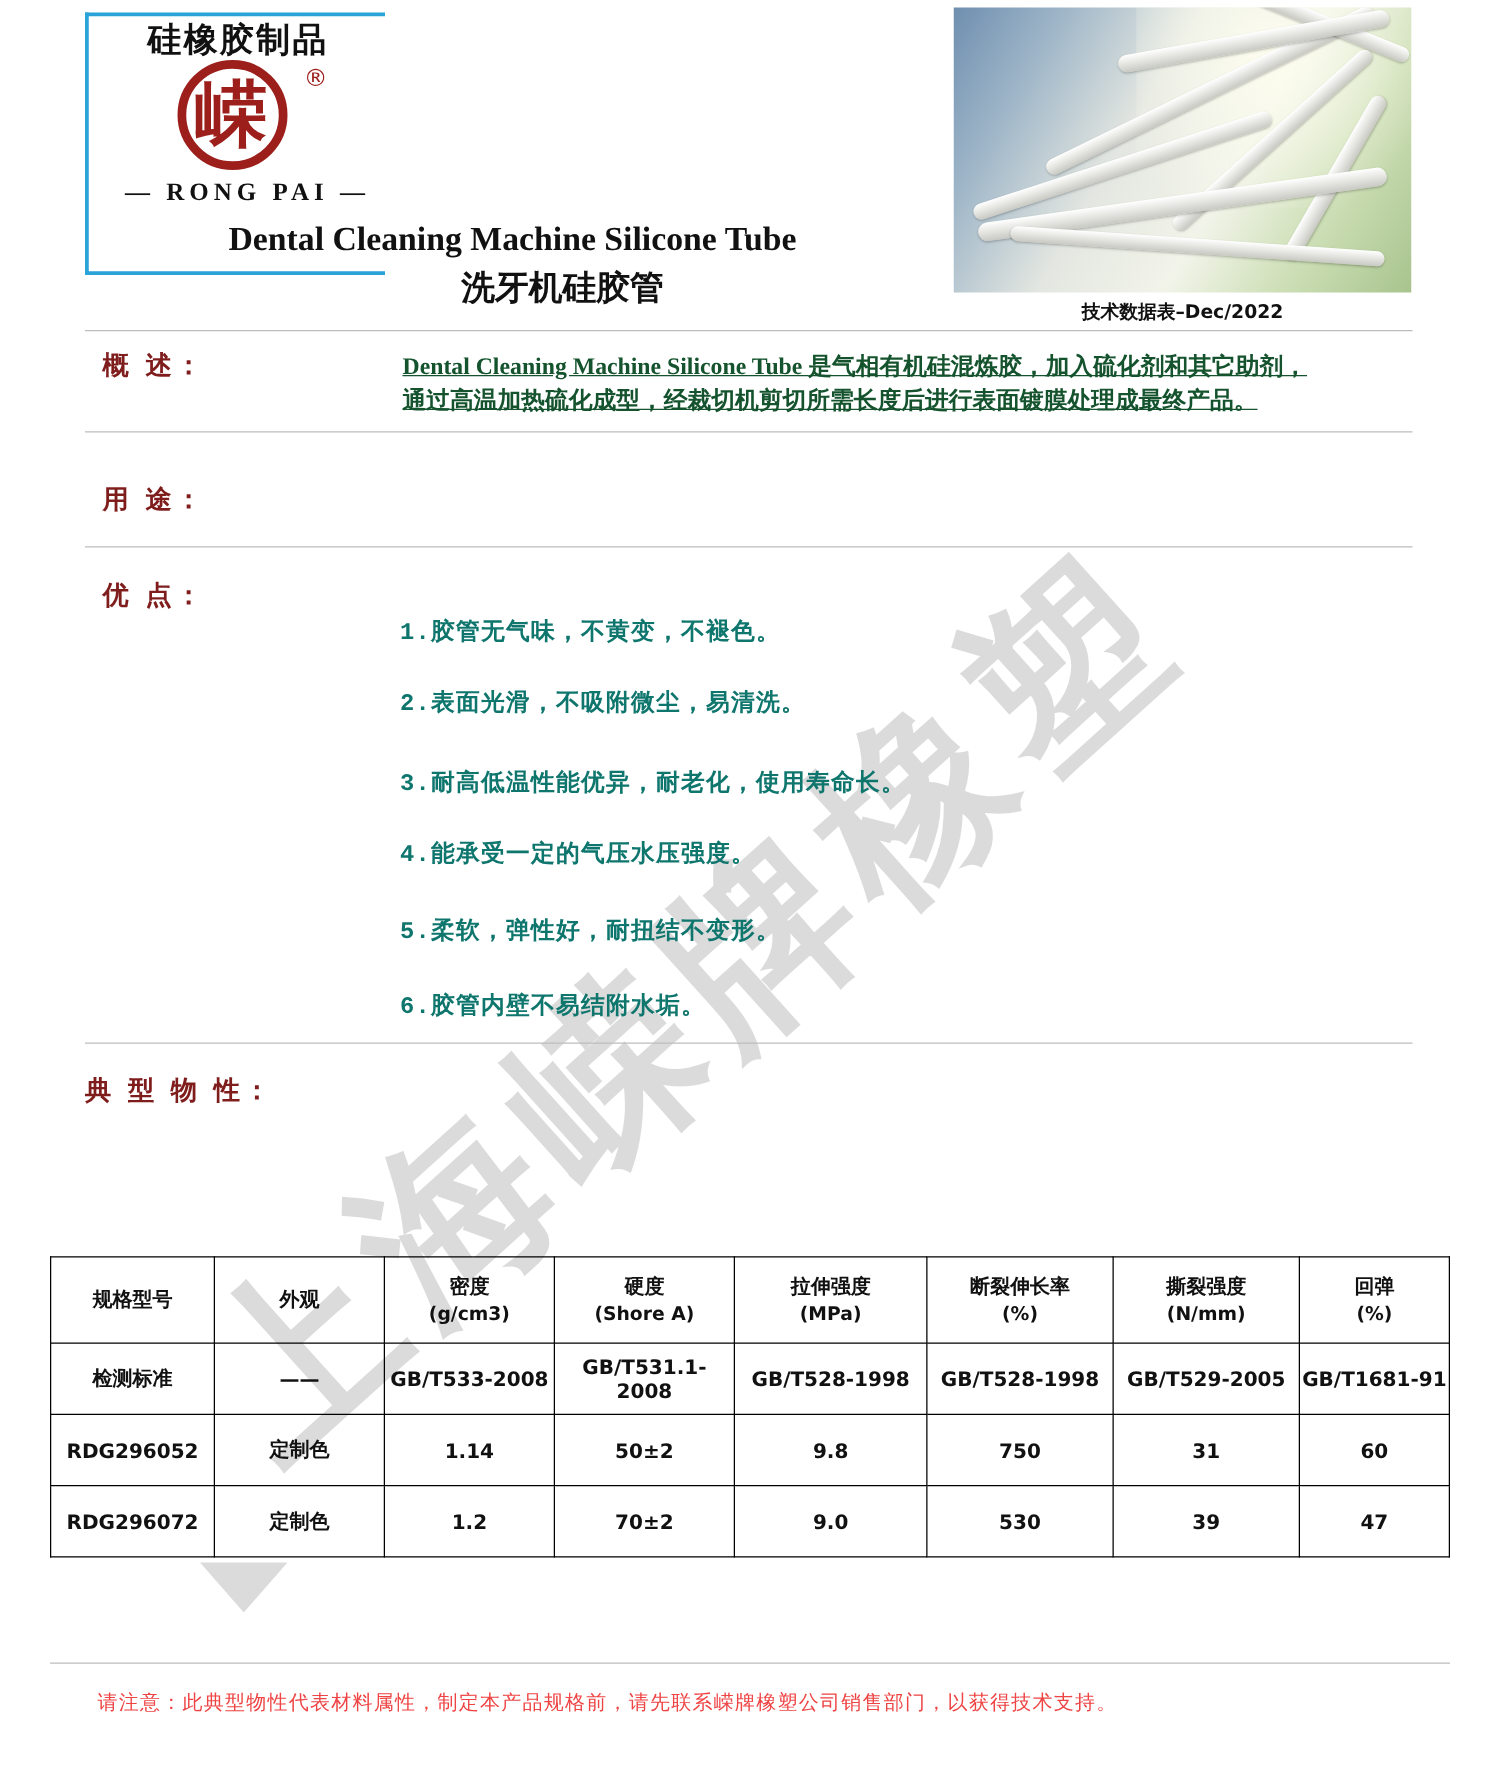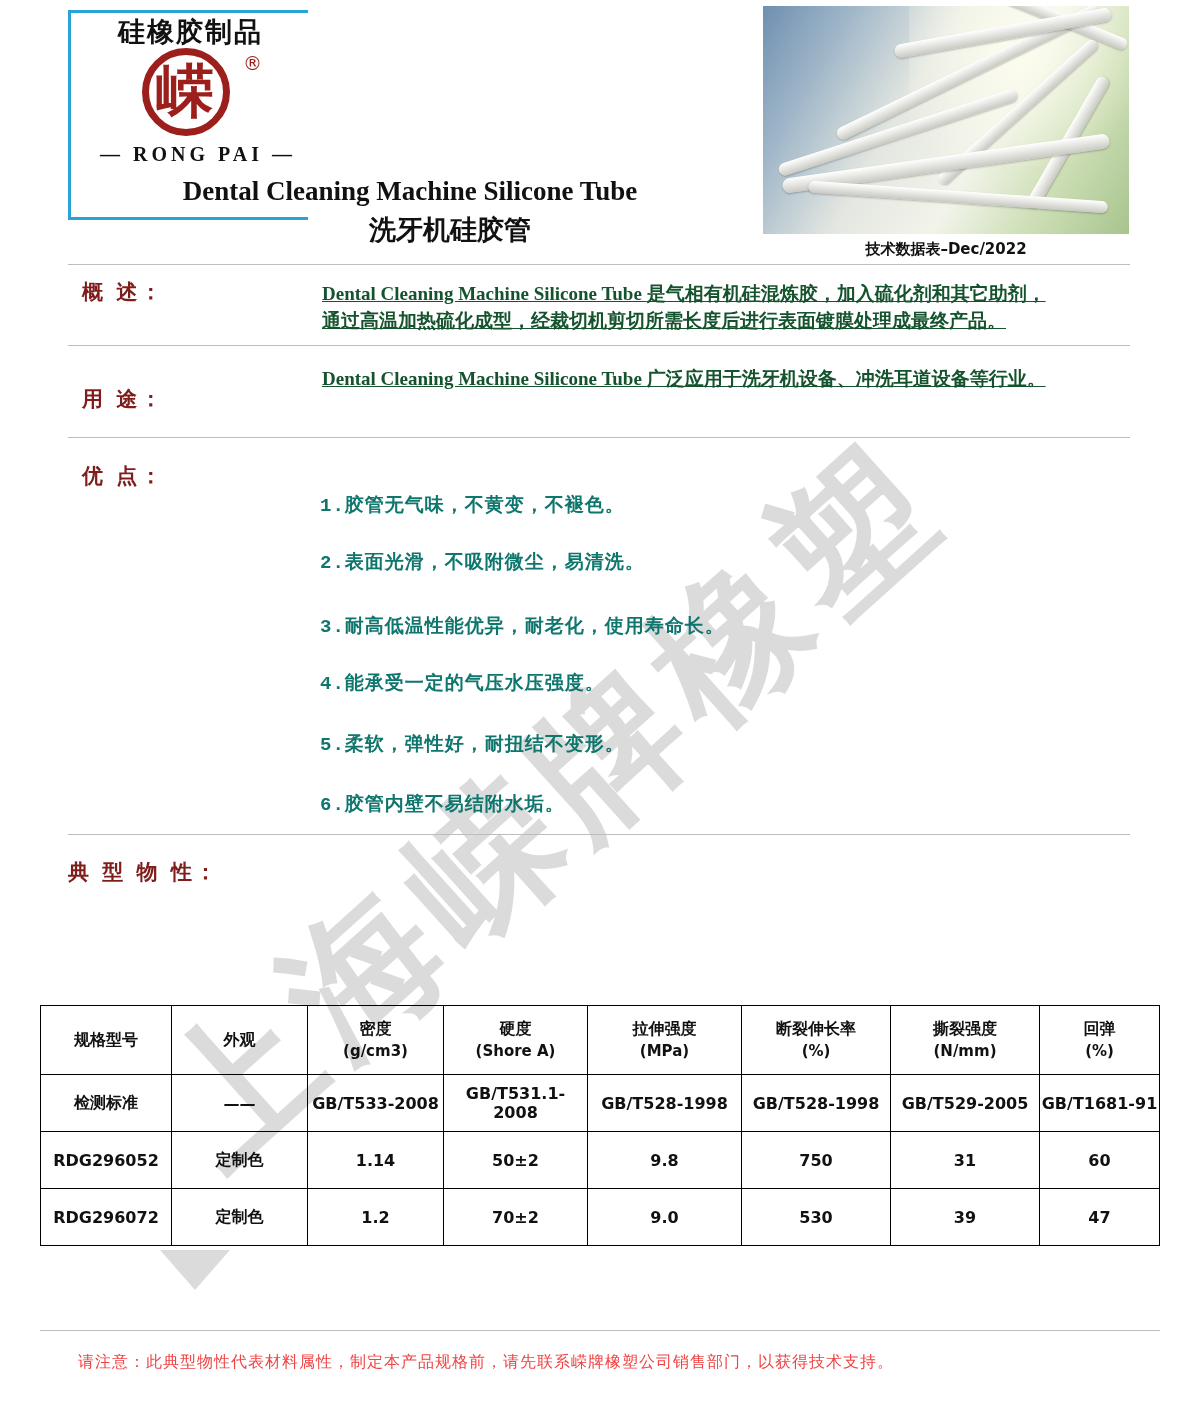--- a/index.html
+++ b/index.html
@@ -311,23 +311,20 @@
 
   <div class="rule" style="top:264px;"></div>
   <div class="sec-label" style="left:82px; top:278px;">概 述：</div>
   <div class="sec-body" style="left:322px; top:280px; width:790px;">
     <span>Dental Cleaning Machine Silicone Tube </span><span class="cn">是气相有机硅混炼胶，加入硫化剂和其它助剂，</span><br>
     <span class="cn">通过高温加热硫化成型，经裁切机剪切所需长度后进行表面镀膜处理成最终产品。</span>
   </div>
 
   <div class="rule" style="top:345px;"></div>
   <div class="sec-label" style="left:82px; top:385px;">用 途：</div>
-  <div class="sec-body" style="left:322px; top:365px; width:790px;">
-    <span>Dental Cleaning Machine Silicone Tube </span><span class="cn">广泛应用于洗牙机设备、冲洗耳道设备等行业。</span>
-  </div>
 
   <div class="rule" style="top:437px;"></div>
   <div class="sec-label" style="left:82px; top:462px;">优 点：</div>
 
   <div class="adv-item" style="left:320px; top:492px;">1.胶管无气味，不黄变，不褪色。</div>
   <div class="adv-item" style="left:320px; top:549px;">2.表面光滑，不吸附微尘，易清洗。</div>
   <div class="adv-item" style="left:320px; top:613px;">3.耐高低温性能优异，耐老化，使用寿命长。</div>
   <div class="adv-item" style="left:320px; top:670px;">4.能承受一定的气压水压强度。</div>
   <div class="adv-item" style="left:320px; top:731px;">5.柔软，弹性好，耐扭结不变形。</div>
   <div class="adv-item" style="left:320px; top:791px;">6.胶管内壁不易结附水垢。</div>

